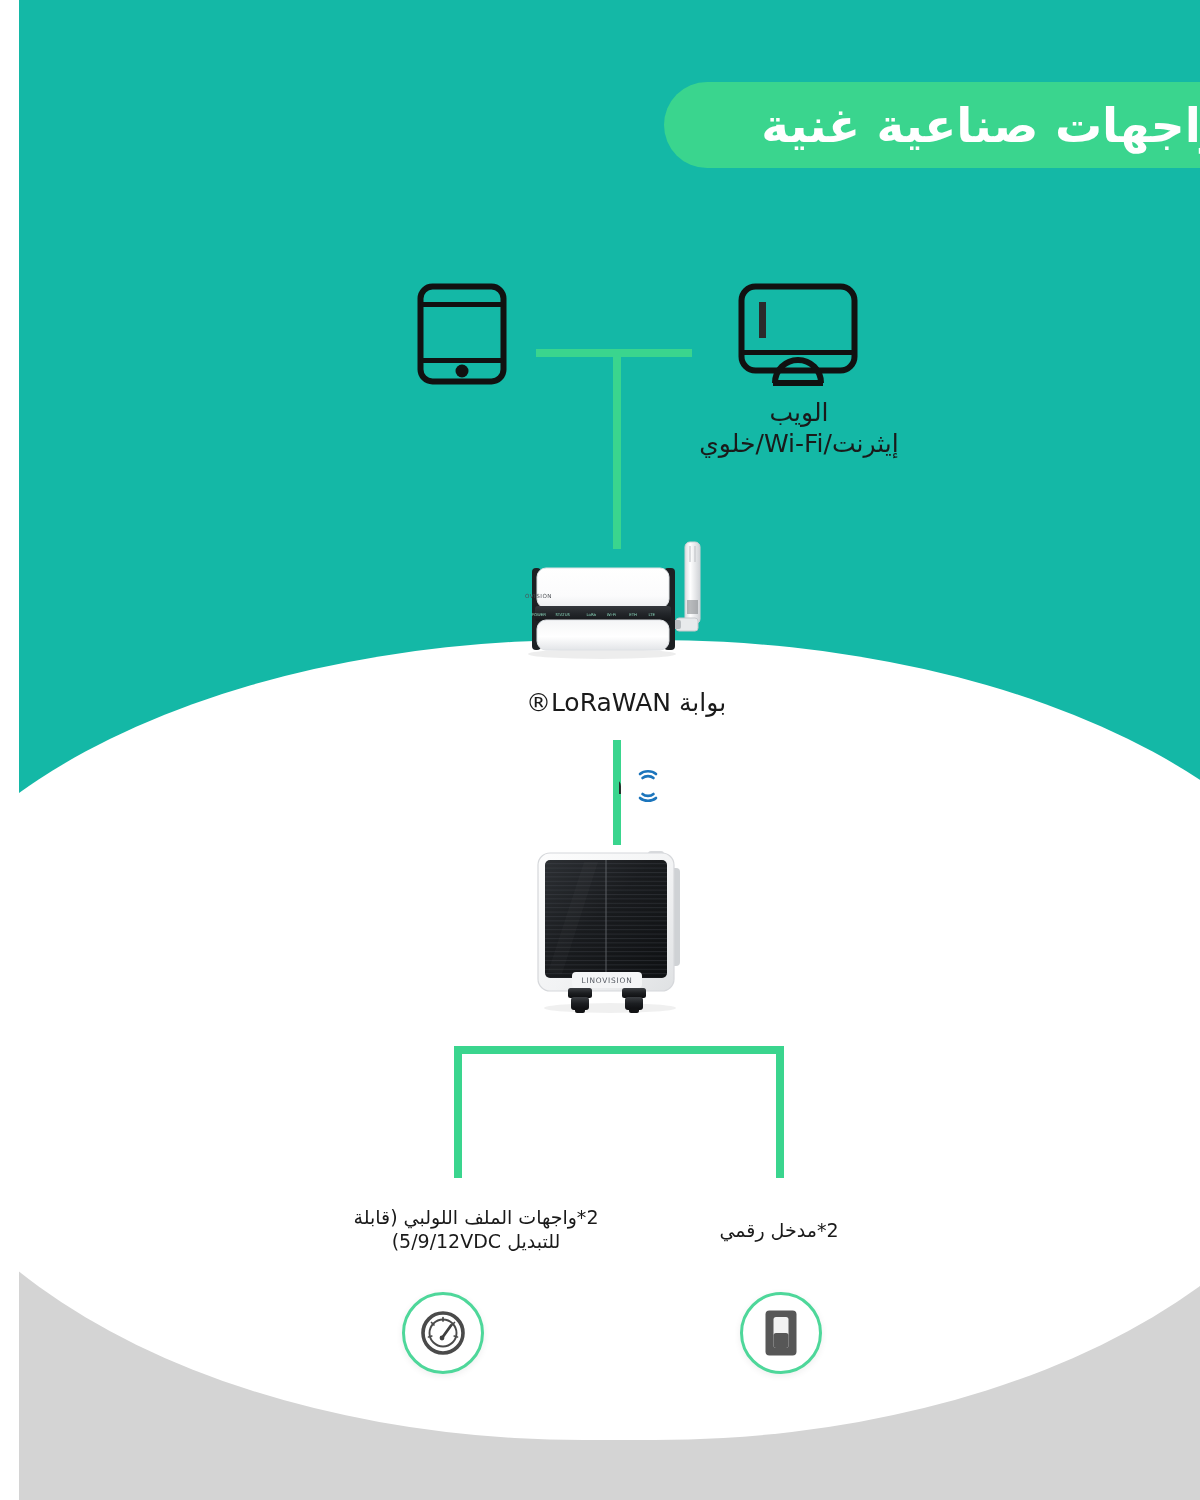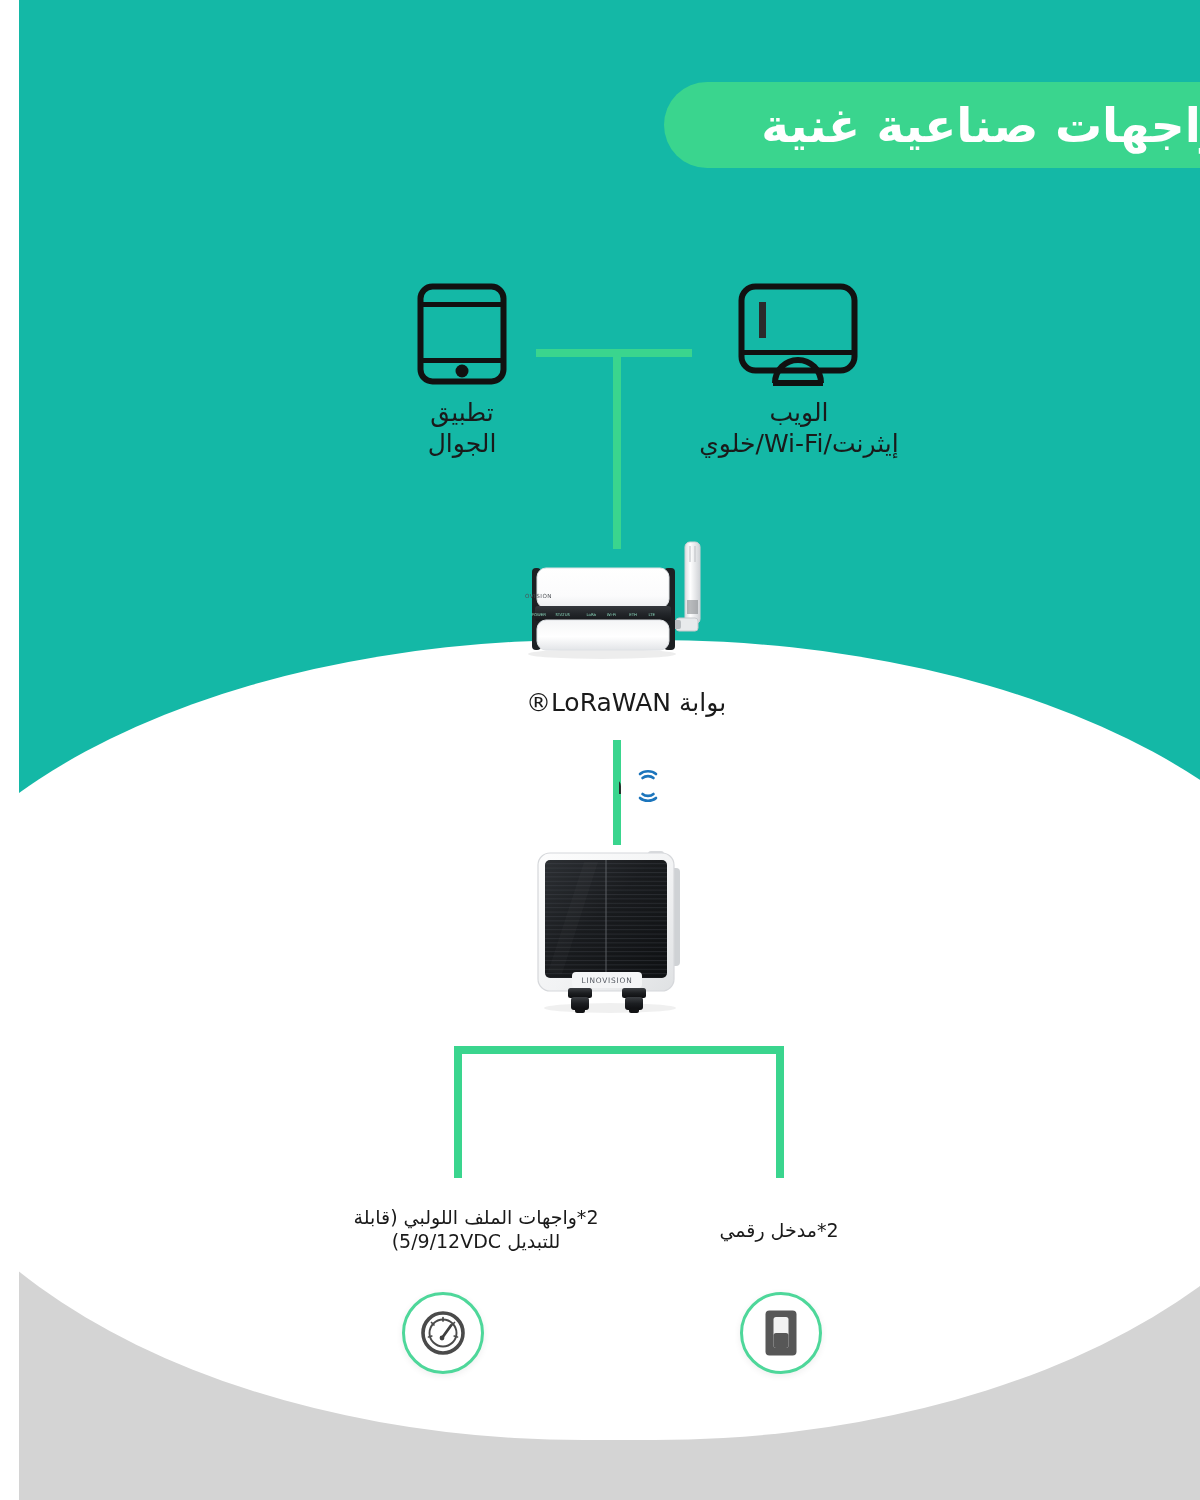--- a/index.html
+++ b/index.html
@@ -170,24 +170,20 @@
   <div class="outline-icon" style="left:718px; top:282px; width:122px; height:104px;">
     <svg width="122" height="104" viewBox="0 0 122 104" fill="none">
       <rect x="4.5" y="4.5" width="113" height="84" rx="14" ry="14" stroke="#111111" stroke-width="6"></rect>
       <line x1="4.5" y1="70.5" x2="117.5" y2="70.5" stroke="#111111" stroke-width="5"></line>
       <rect x="22" y="20" width="7" height="36" fill="#2b2b2b"></rect>
       <path d="M38 101 A23 23 0 0 1 84 101" stroke="#111111" stroke-width="6" fill="none"></path>
       <line x1="36" y1="101" x2="86" y2="101" stroke="#111111" stroke-width="6"></line>
     </svg>
   </div>
 
-  <div class="label" style="left:363px; top:398px; width:160px;">
-    <div>تطبيق</div>
-    <div>الجوال</div>
-  </div>
 
   <div class="label" style="left:595px; top:398px; width:370px;">
     <div>الويب</div>
     <div>إيثرنت/Wi-Fi/خلوي</div>
   </div>
 
   <div id="gateway-device">
     <svg width="205" height="120" viewBox="0 0 205 120">
       <defs>
         <linearGradient id="gwTop" x1="0" y1="0" x2="0" y2="1">

